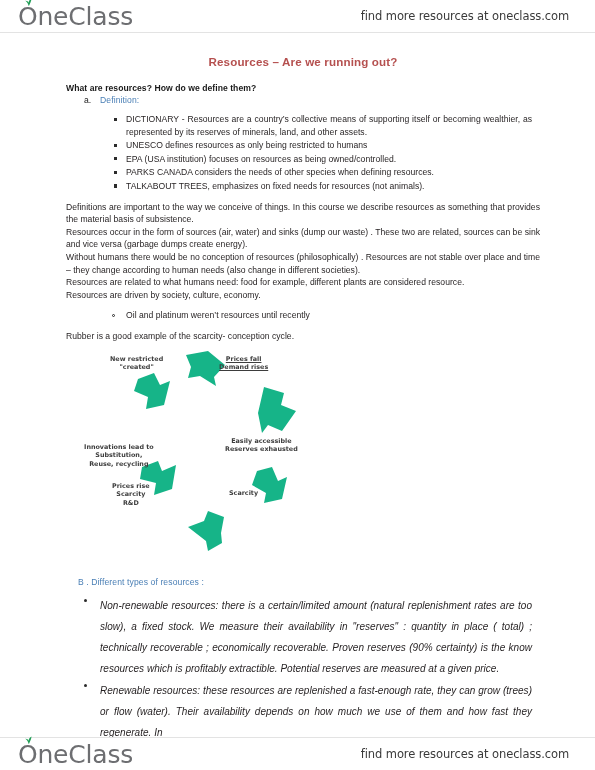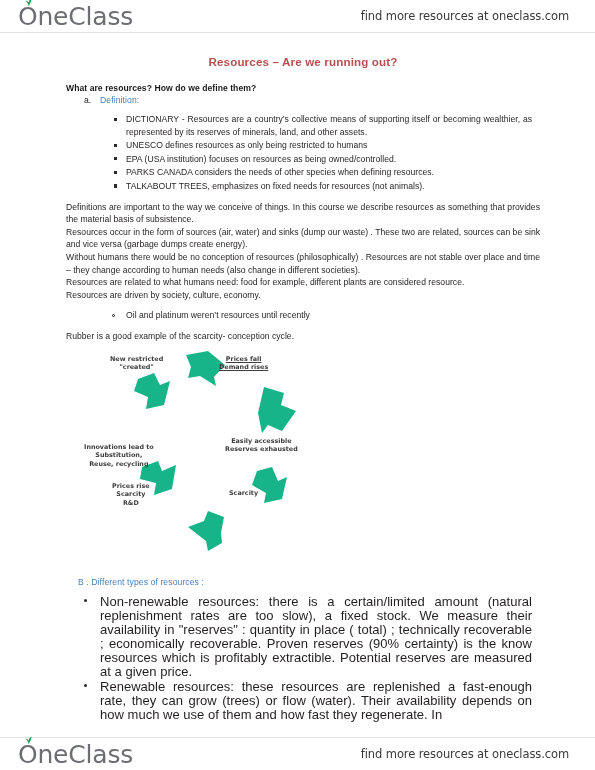--- a/index.html
+++ b/index.html
@@ -156,25 +156,26 @@
     width: 3.2px;
     height: 3.2px;
     border: 1px solid #2b2b2b;
     border-radius: 50%;
     box-sizing: border-box;
   }
 
   ul.disc > li {
     position: relative;
     padding-left: 26px;
-    font-size: 13px;
-    line-height: 14px;
+    font-size: 10px;
+    line-height: 21px;
     text-align: justify;
     margin-bottom: 1px;
     letter-spacing: 0.02px;
+    font-style: italic;
   }
   ul.disc > li::before {
     content: "";
     position: absolute;
     left: 10px;
     top: 4.4px;
     width: 3.4px;
     height: 3.4px;
     background: #2b2b2b;
     border-radius: 50%;

